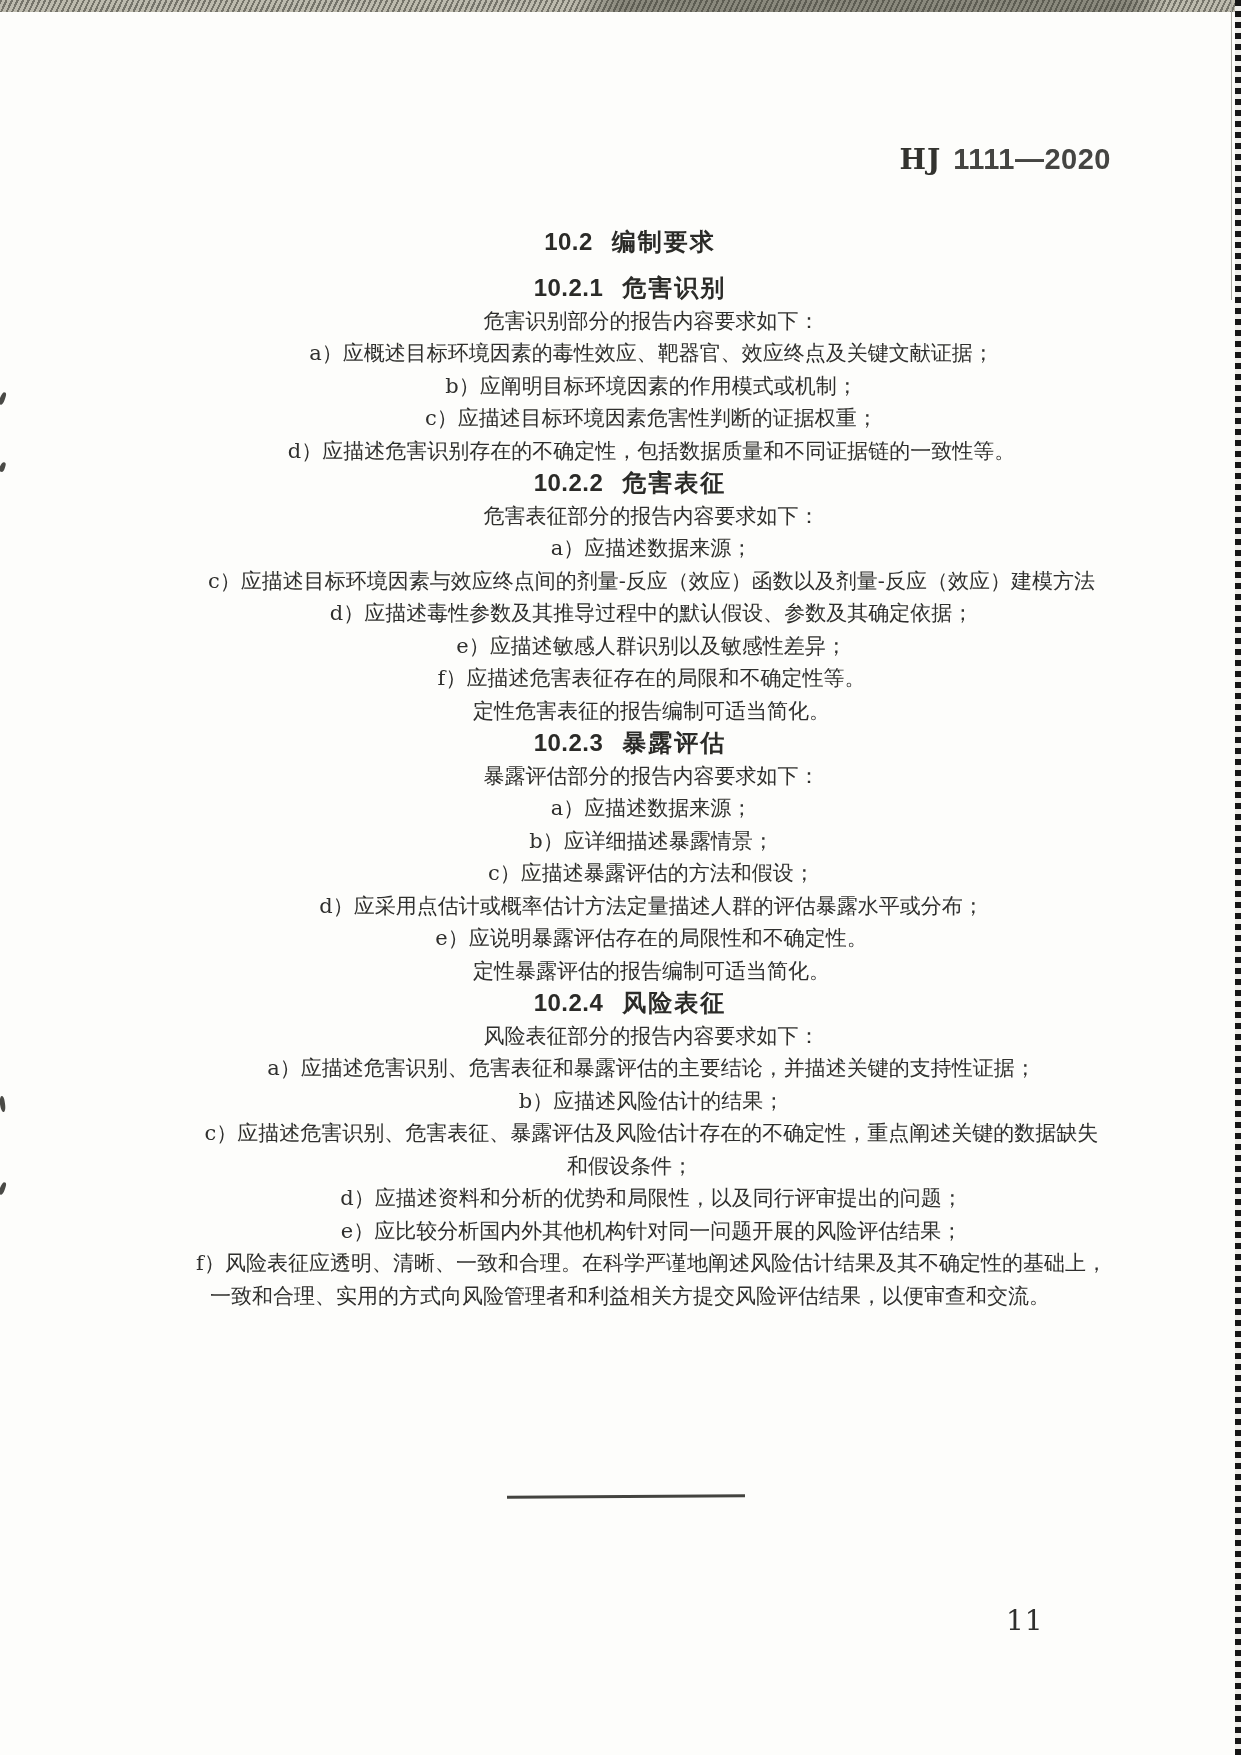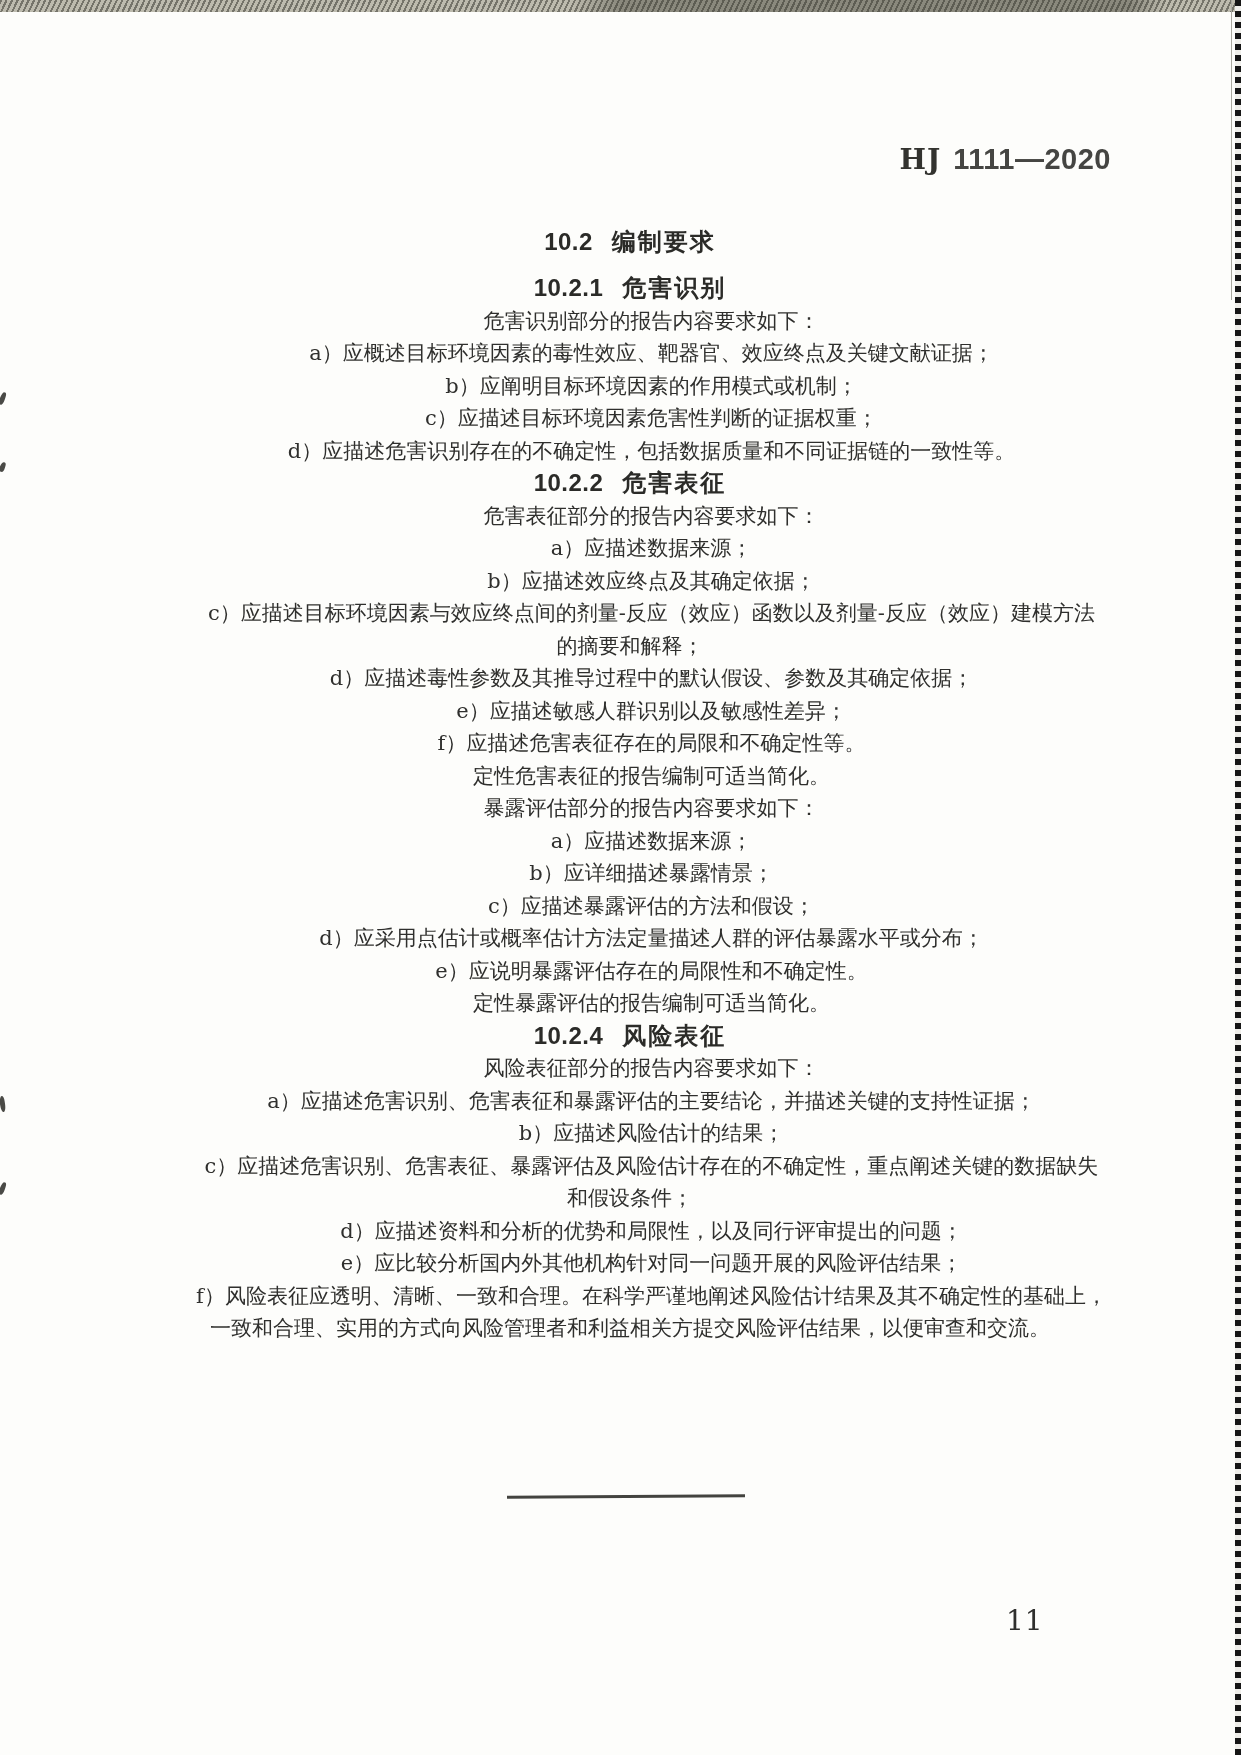--- a/index.html
+++ b/index.html
@@ -114,27 +114,26 @@
     <div class="line h1"><span class="num">10.2</span><span class="title">编制要求</span></div>
     <div class="line h2"><span class="num">10.2.1</span><span class="title">危害识别</span></div>
     <div class="line body indent">危害识别部分的报告内容要求如下：</div>
     <div class="line body indent">a）应概述目标环境因素的毒性效应、靶器官、效应终点及关键文献证据；</div>
     <div class="line body indent">b）应阐明目标环境因素的作用模式或机制；</div>
     <div class="line body indent">c）应描述目标环境因素危害性判断的证据权重；</div>
     <div class="line body indent">d）应描述危害识别存在的不确定性，包括数据质量和不同证据链的一致性等。</div>
     <div class="line h2"><span class="num">10.2.2</span><span class="title">危害表征</span></div>
     <div class="line body indent">危害表征部分的报告内容要求如下：</div>
     <div class="line body indent">a）应描述数据来源；</div>
-    <div class="line body indent">b）应描述效应终点及其确定依据；</div>
     <div class="line body indent">c）应描述目标环境因素与效应终点间的剂量-反应（效应）函数以及剂量-反应（效应）建模方法</div>
-    <div class="line body flush">的摘要和解释；</div>
     <div class="line body indent">d）应描述毒性参数及其推导过程中的默认假设、参数及其确定依据；</div>
     <div class="line body indent">e）应描述敏感人群识别以及敏感性差异；</div>
     <div class="line body indent">f）应描述危害表征存在的局限和不确定性等。</div>
     <div class="line body indent">定性危害表征的报告编制可适当简化。</div>
+    <div class="line h2"><span class="num">10.2.3</span><span class="title">暴露评估</span></div>
     <div class="line body indent">暴露评估部分的报告内容要求如下：</div>
     <div class="line body indent">a）应描述数据来源；</div>
     <div class="line body indent">b）应详细描述暴露情景；</div>
     <div class="line body indent">c）应描述暴露评估的方法和假设；</div>
     <div class="line body indent">d）应采用点估计或概率估计方法定量描述人群的评估暴露水平或分布；</div>
     <div class="line body indent">e）应说明暴露评估存在的局限性和不确定性。</div>
     <div class="line body indent">定性暴露评估的报告编制可适当简化。</div>
     <div class="line h2"><span class="num">10.2.4</span><span class="title">风险表征</span></div>
     <div class="line body indent">风险表征部分的报告内容要求如下：</div>
     <div class="line body indent">a）应描述危害识别、危害表征和暴露评估的主要结论，并描述关键的支持性证据；</div>

